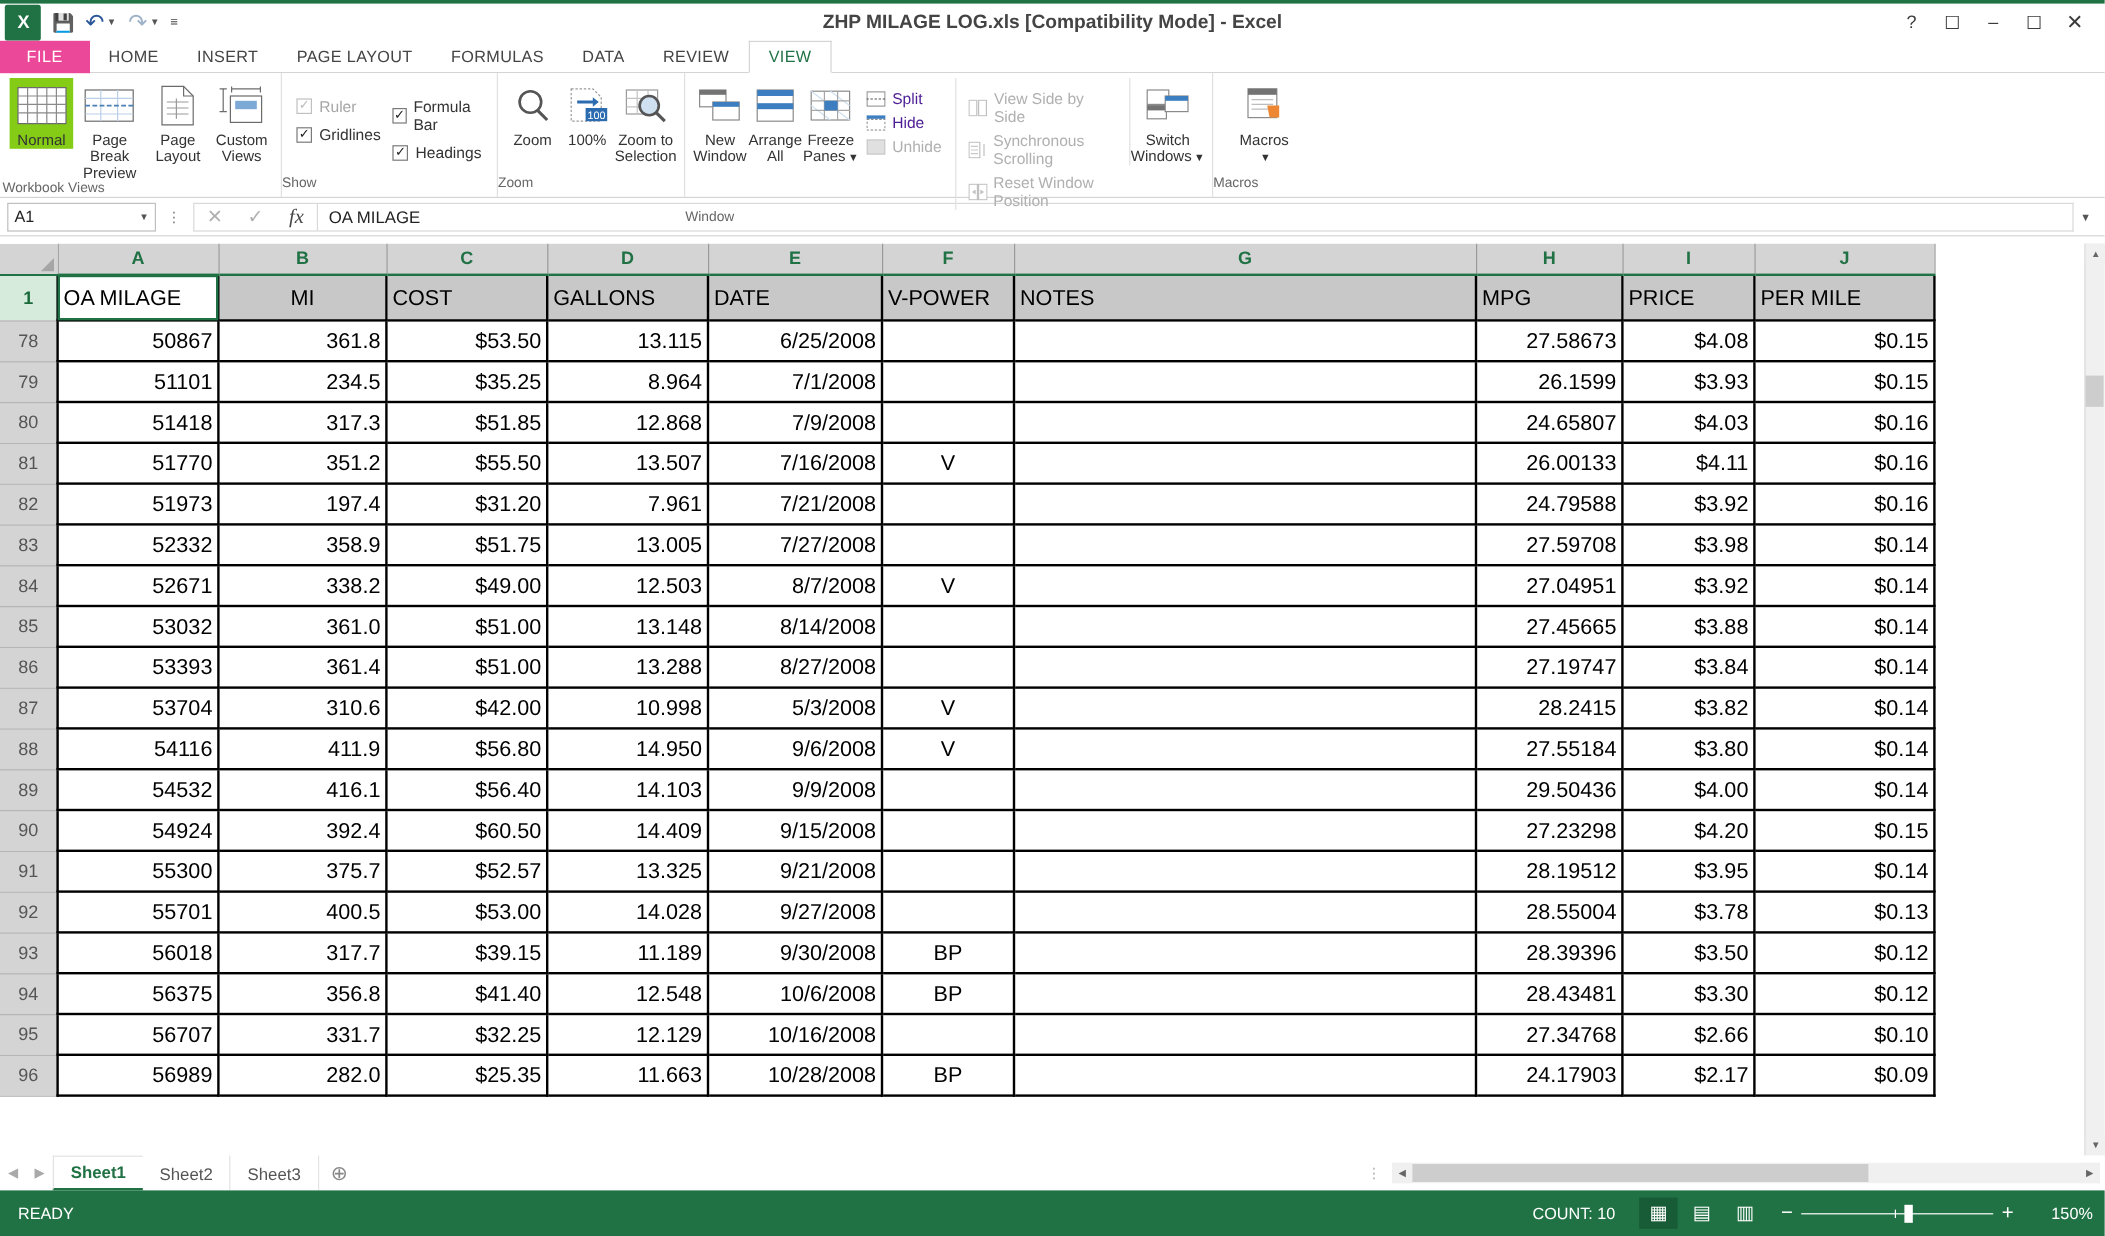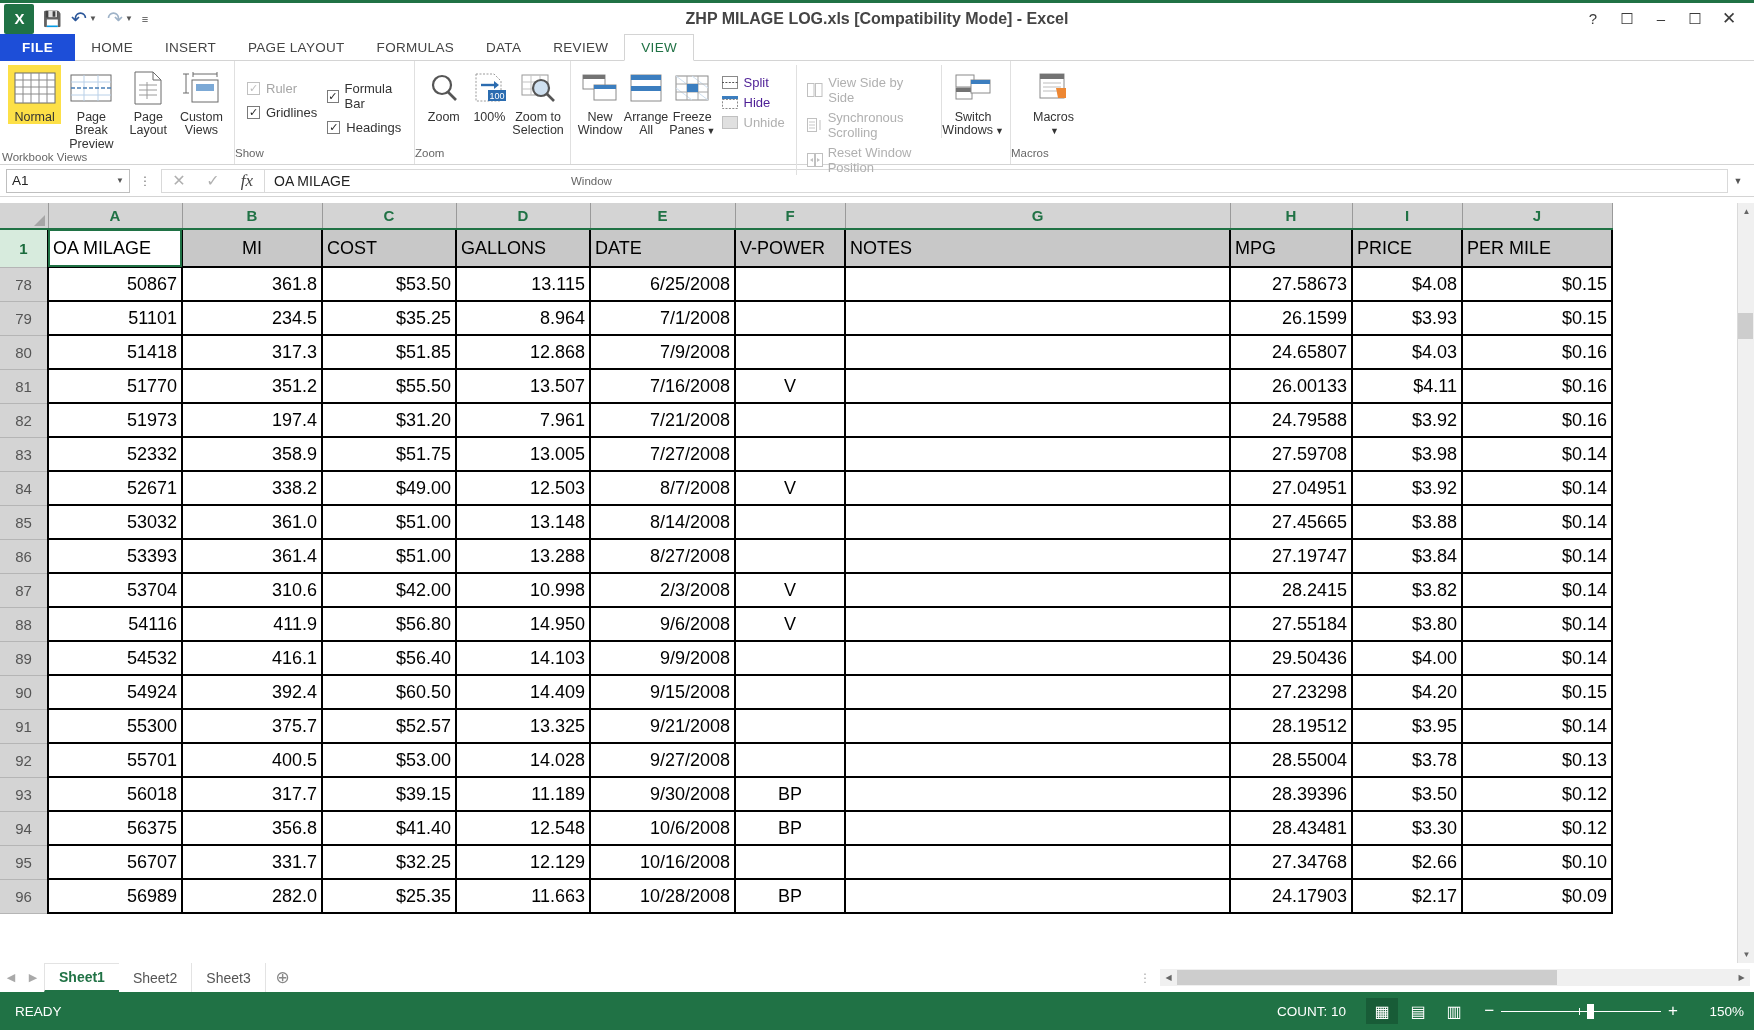--- a/index.html
+++ b/index.html
@@ -58,21 +58,21 @@
   #ribbon-tabs::after {
     content: ""; position: absolute; left: 0; right: 0; bottom: 0;
     height: 1px; background: #d4d4d4;
   }
   .tab {
     padding: 0 16px; display: flex; align-items: center;
     font-size: 13.5px; color: #444; letter-spacing: .3px;
     position: relative; z-index: 2;
   }
   .tab.file {
-    background: #1d4ed8; color: #fff; font-weight: bold;
+    background: #ec4899; color: #fff; font-weight: normal;
     padding: 0 22px; letter-spacing: .5px;
   }
   .tab.active {
     background: #fff; border: 1px solid #d4d4d4; border-bottom: 1px solid #fff;
     color: #207245;
   }
 
   
   #ribbon {
     height: 104px; background: #fff; border-bottom: 1px solid #d4d4d4;
@@ -86,21 +86,21 @@
     height: 17px; text-align: left; font-size: 11.5px; color: #666;
   }
 
   .bigbtn {
     width: 58px; display: flex; flex-direction: column; align-items: center;
     padding-top: 3px; font-size: 12.5px; color: #333; line-height: 1.07;
     text-align: center;
   }
   .bigbtn.wide { width: 66px; }
   .bigbtn .lbl { margin-top: 3px; }
-  .bigbtn.selected { background: #fde047; }
+  .bigbtn.selected { background: #84cc16; }
   .ico { height: 40px; display:flex; align-items:center; justify-content:center; }
 
   .checkcol { display: flex; flex-direction: column; gap: 9px; padding: 6px 4px 0 6px; }
   .checkrow { display: flex; align-items: center; font-size: 13px; color: #333; }
   .checkrow.disabled { color: #a6a6a6; }
   .cbox {
     width: 13px; height: 13px; border: 1px solid #7a7a7a; margin-right: 6px;
     display: flex; align-items: center; justify-content: center;
     font-size: 11px; color: #222; line-height: 1; background: #fff;
   }
@@ -765,21 +765,21 @@
           <td class="cell rgt">27.19747</td>
           <td class="cell rgt">$3.84</td>
           <td class="cell rgt">$0.14</td>
         </tr>
         <tr>
           <td class="rowhdr">87</td>
           <td class="cell rgt leftedge">53704</td>
           <td class="cell rgt">310.6</td>
           <td class="cell rgt">$42.00</td>
           <td class="cell rgt">10.998</td>
-          <td class="cell rgt">2/3/2008</td>
+          <td class="cell rgt">5/3/2008</td>
           <td class="cell ctr">V</td>
           <td class="cell lft"></td>
           <td class="cell rgt">28.2415</td>
           <td class="cell rgt">$3.82</td>
           <td class="cell rgt">$0.14</td>
         </tr>
         <tr>
           <td class="rowhdr">88</td>
           <td class="cell rgt leftedge">54116</td>
           <td class="cell rgt">411.9</td>

